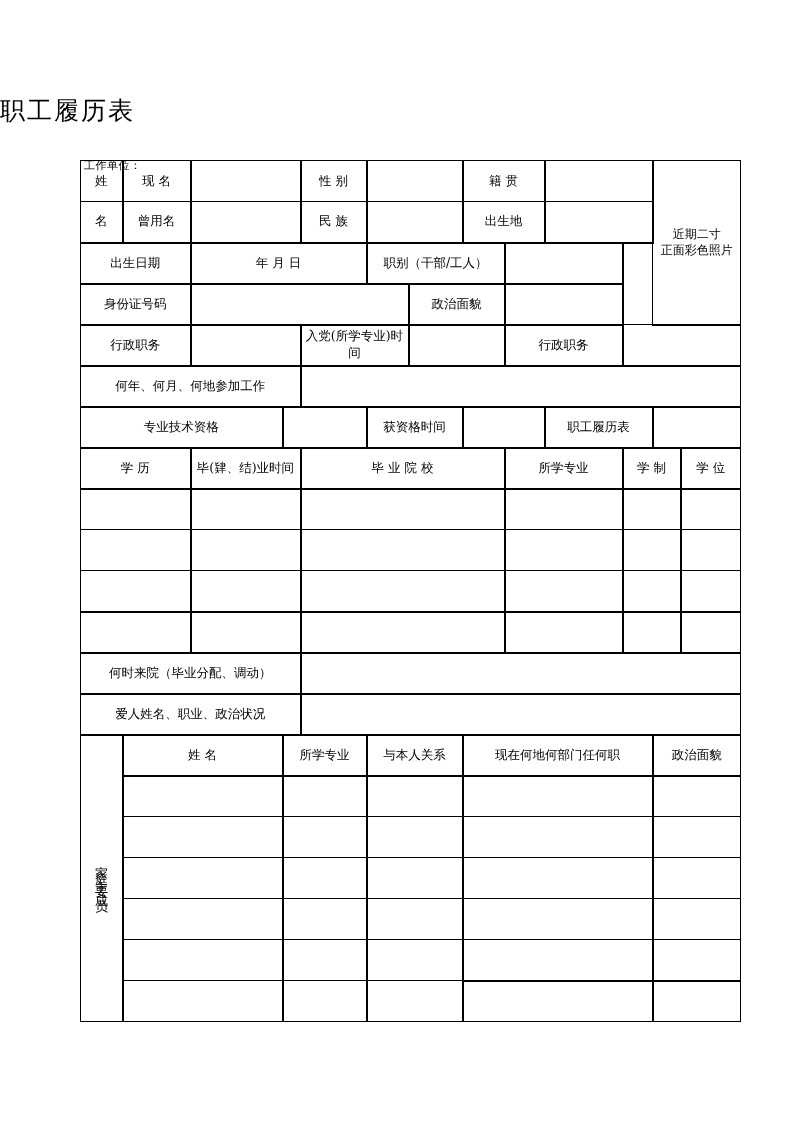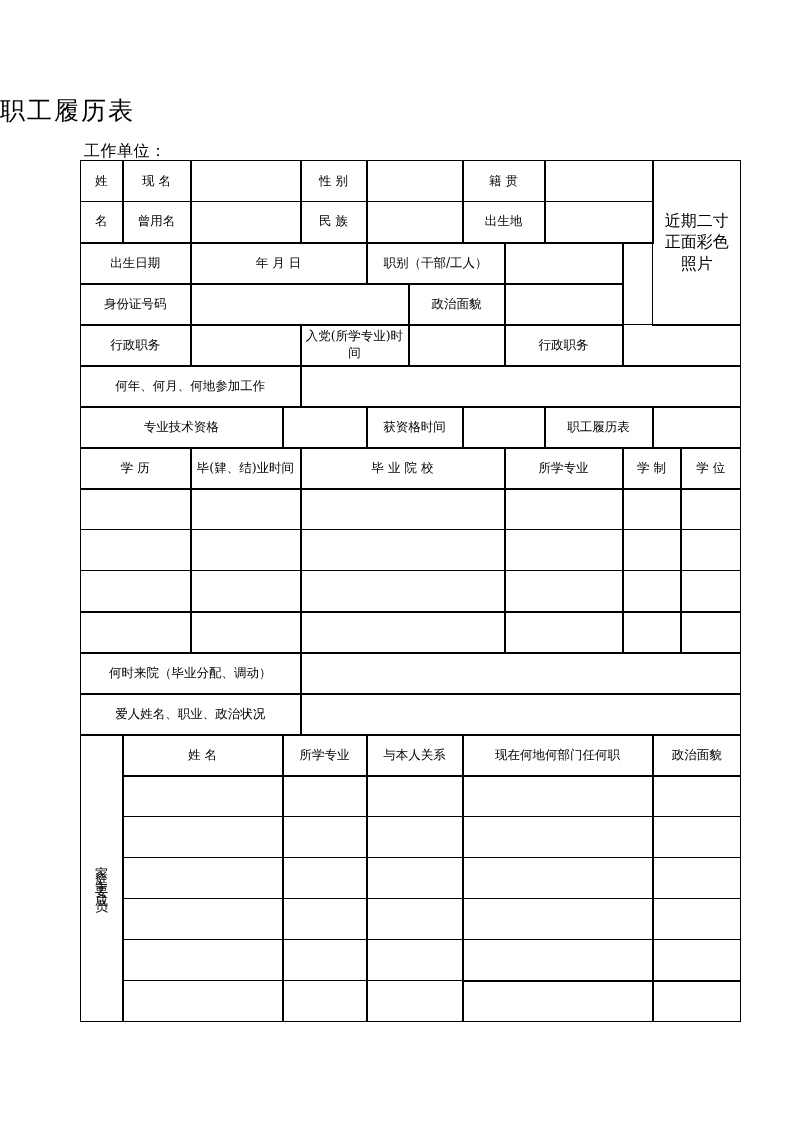--- a/index.html
+++ b/index.html
@@ -27,22 +27,22 @@
     top: 94px;
     width: 794px;
     font-size: 25px;
     font-weight: 400;
     letter-spacing: 2px;
     font-family: "DejaVu Serif", "Liberation Serif", serif;
   }
   .workunit {
     position: absolute;
     left: 84px;
-    top: 141px;
-    font-size: 16px;
+    top: 158px;
+    font-size: 11px;
     letter-spacing: 0.5px;
     font-family: "DejaVu Serif", "Liberation Serif", serif;
   }
   table.form {
     position: absolute;
     left: 80px;
     top: 160px;
     width: 660px;
     border-collapse: collapse;
     table-layout: fixed;
@@ -55,21 +55,21 @@
     text-align: center;
     vertical-align: middle;
     height: 41px;
     box-sizing: border-box;
     line-height: 1.35;
   }
   .t-heavy-b { border-bottom-width: 2px !important; }
   .t-heavy-r { border-right-width: 2px !important; }
   .t-heavy-t { border-top-width: 2px !important; }
   .photo-cell {
-    font-size: 16px;
+    font-size: 12px;
     line-height: 1.7;
   }
   .vert-label {
     writing-mode: vertical-rl;
     text-orientation: upright;
     letter-spacing: 7px;
     display: inline-block;
     font-size: 13px;
   }
   .vcell { padding: 0; }

